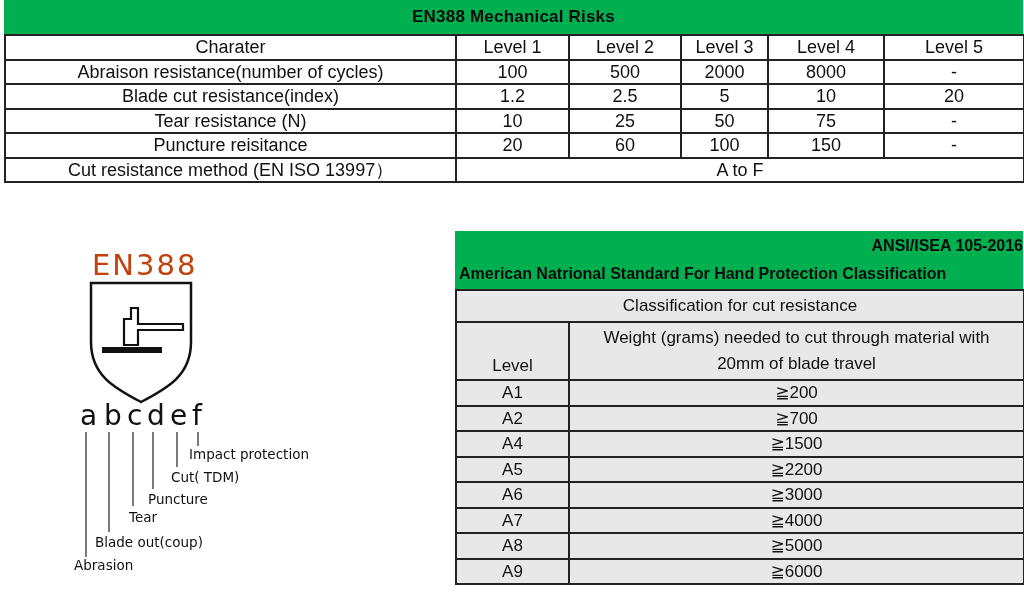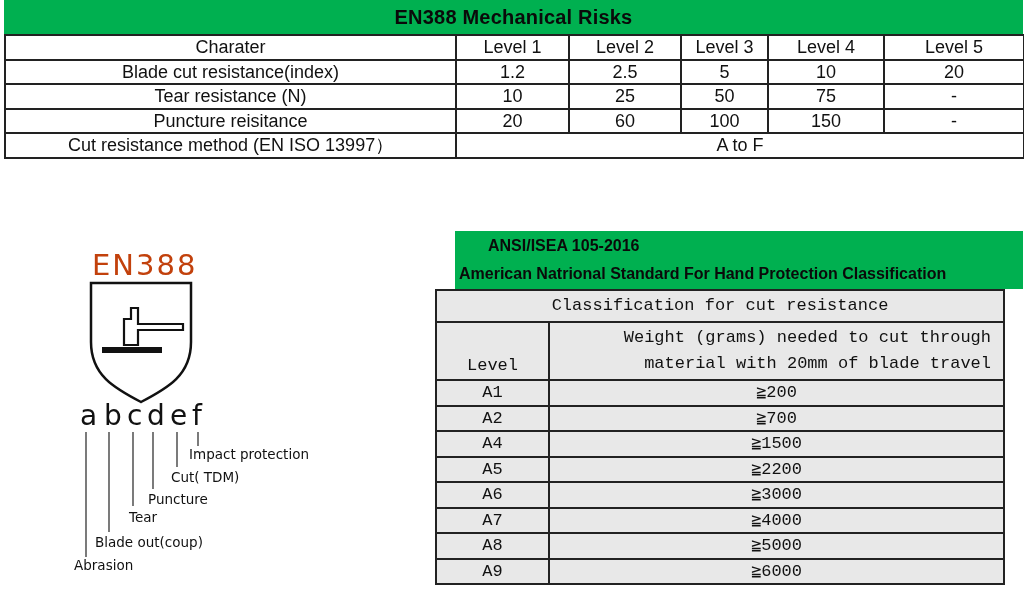--- a/index.html
+++ b/index.html
@@ -2,21 +2,21 @@
 <html><head>
 <meta charset="utf-8">
 <style>
   html, body { margin:0; padding:0; background:#ffffff; }
   body { width:1024px; height:614px; position:relative; overflow:hidden;
          font-family:"Liberation Sans", "DejaVu Sans", sans-serif; color:#111; }
 
   
   .top-title { position:absolute; left:4px; top:0; width:1019px; height:34px;
                background:#00b050; display:flex; align-items:center; justify-content:center;
-               font-weight:bold; font-size:20px; letter-spacing:0.2px; color:#0a0a0a; }
+               font-weight:bold; font-size:17px; letter-spacing:0.2px; color:#0a0a0a; }
   table.mech { position:absolute; left:4px; top:34px; width:1019px; border-collapse:collapse;
                table-layout:fixed; font-size:18px; }
   table.mech td { border:2px solid #222; height:22.5px; padding:0; text-align:center;
                   line-height:22px; white-space:nowrap; overflow:hidden; }
   table.mech col.c0 { width:451px; }
   table.mech col.c1 { width:113px; }
   table.mech col.c2 { width:112px; }
   table.mech col.c3 { width:87px; }
   table.mech col.c4 { width:116px; }
   table.mech col.c5 { width:140px; }
@@ -29,28 +29,28 @@
   .letters { position:absolute; left:80px; top:399px; font-size:28px; color:#111;
              font-family:"DejaVu Sans", sans-serif; }
   .letters span { position:absolute; top:0; }
   .legend-lines { position:absolute; left:0; top:0; }
   .legend-label { position:absolute; font-size:13.5px; color:#111; white-space:nowrap;
                   font-family:"DejaVu Sans", sans-serif; }
 
   
   .ansi-head { position:absolute; left:455px; top:231px; width:568px; height:58px;
                background:#00b050; font-weight:bold; font-size:16px; color:#0a0a0a; }
-  .ansi-head .l1 { position:absolute; left:0; width:100%; top:6px; text-align:left; padding-left:33px; box-sizing:border-box; }
+  .ansi-head .l1 { position:absolute; left:0; width:100%; top:6px; text-align:right; padding-left:33px; box-sizing:border-box; }
   .ansi-head .l2 { position:absolute; left:4px; top:34px; }
-  table.ansi { position:absolute; left:435px; top:289px; width:568px; border-collapse:collapse;
-               table-layout:fixed; font-size:17px; background:#e8e8e8;font-family:Liberation Mono, monospace; }
+  table.ansi { position:absolute; left:455px; top:289px; width:568px; border-collapse:collapse;
+               table-layout:fixed; font-size:17px; background:#e8e8e8; }
   table.ansi td { border:2px solid #222; padding:0; height:24px; line-height:24px; text-align:center; }
   table.ansi col.a0 { width:113px; }
   table.ansi col.a1 { width:455px; }
-  table.ansi td.weight { text-align:right; padding:2px 12px; line-height:26px; height:52px; }
+  table.ansi td.weight { text-align:center; padding:2px 12px; line-height:26px; height:52px; }
   table.ansi td.lvlhdr { vertical-align:bottom; line-height:26px; }
   table.ansi tr.row td { height:23.5px; line-height:23px; }
 </style>
 </head>
 <body>
 
 <div class="top-title">EN388 Mechanical Risks</div>
 <table class="mech">
   <colgroup>
       <col class="c0">
@@ -61,20 +61,28 @@
       <col class="c5">
     </colgroup>
   <tbody>
       <tr>
     <td>Charater</td>
     <td>Level 1</td>
     <td>Level 2</td>
     <td>Level 3</td>
     <td>Level 4</td>
     <td>Level 5</td>
+  </tr>
+  <tr>
+    <td>Abraison resistance(number of cycles)</td>
+    <td>100</td>
+    <td>500</td>
+    <td>2000</td>
+    <td>8000</td>
+    <td>-</td>
   </tr>
   <tr>
     <td>Blade cut resistance(index)</td>
     <td>1.2</td>
     <td>2.5</td>
     <td>5</td>
     <td>10</td>
     <td>20</td>
   </tr>
   <tr>

